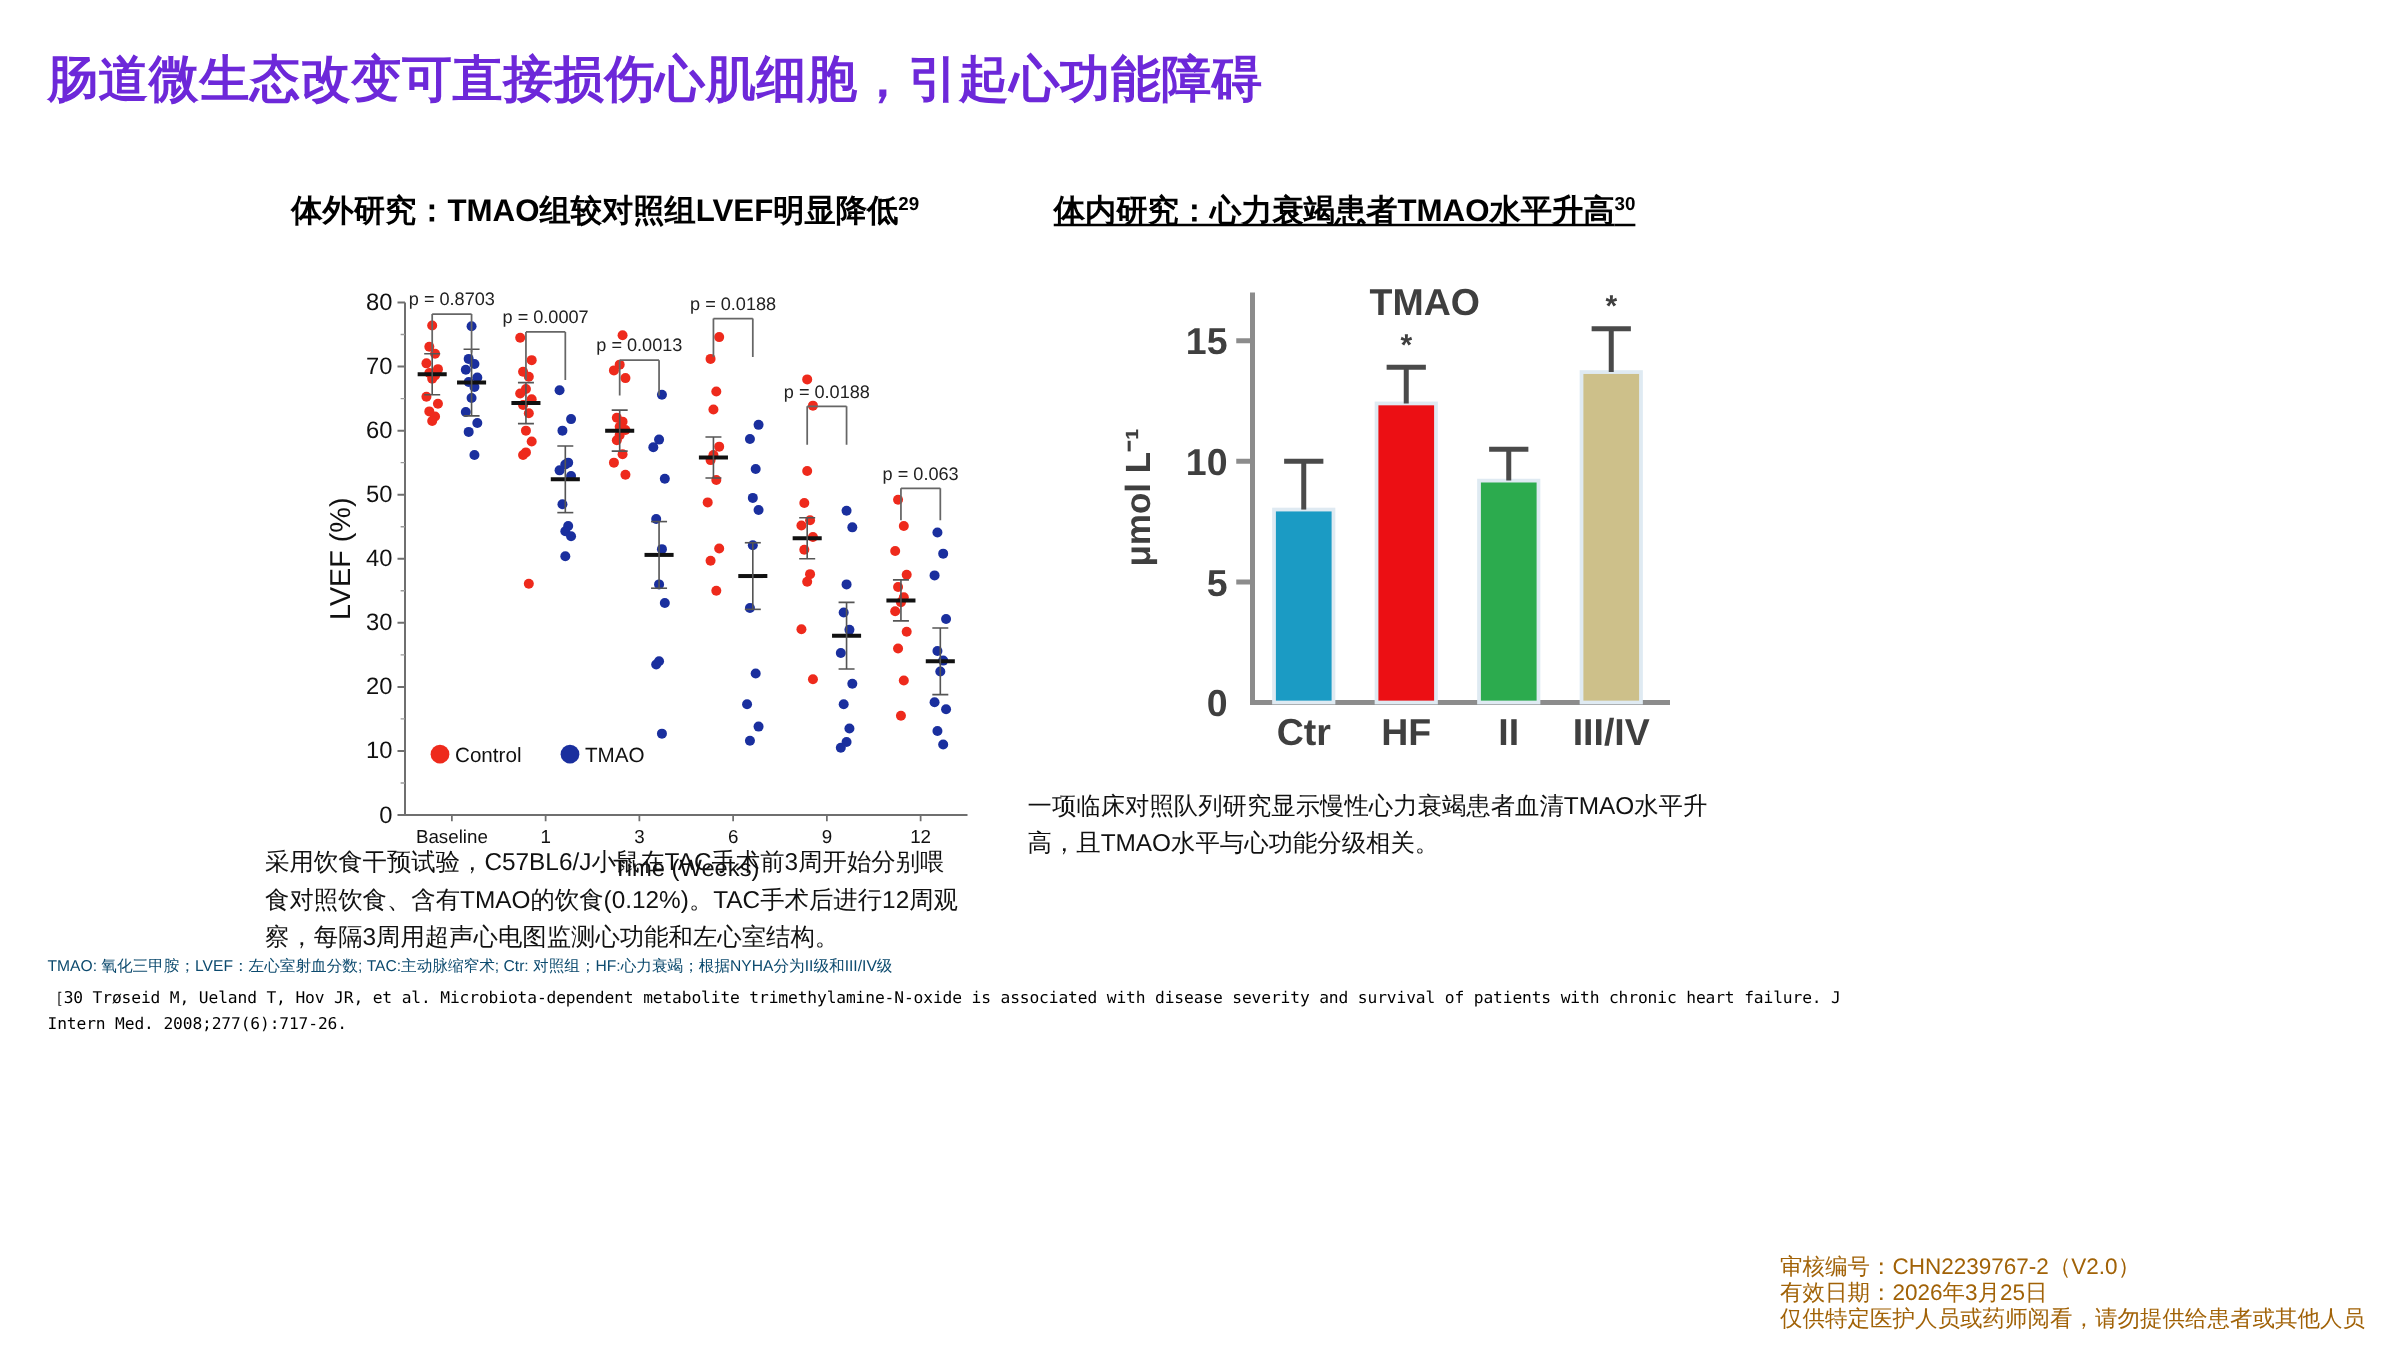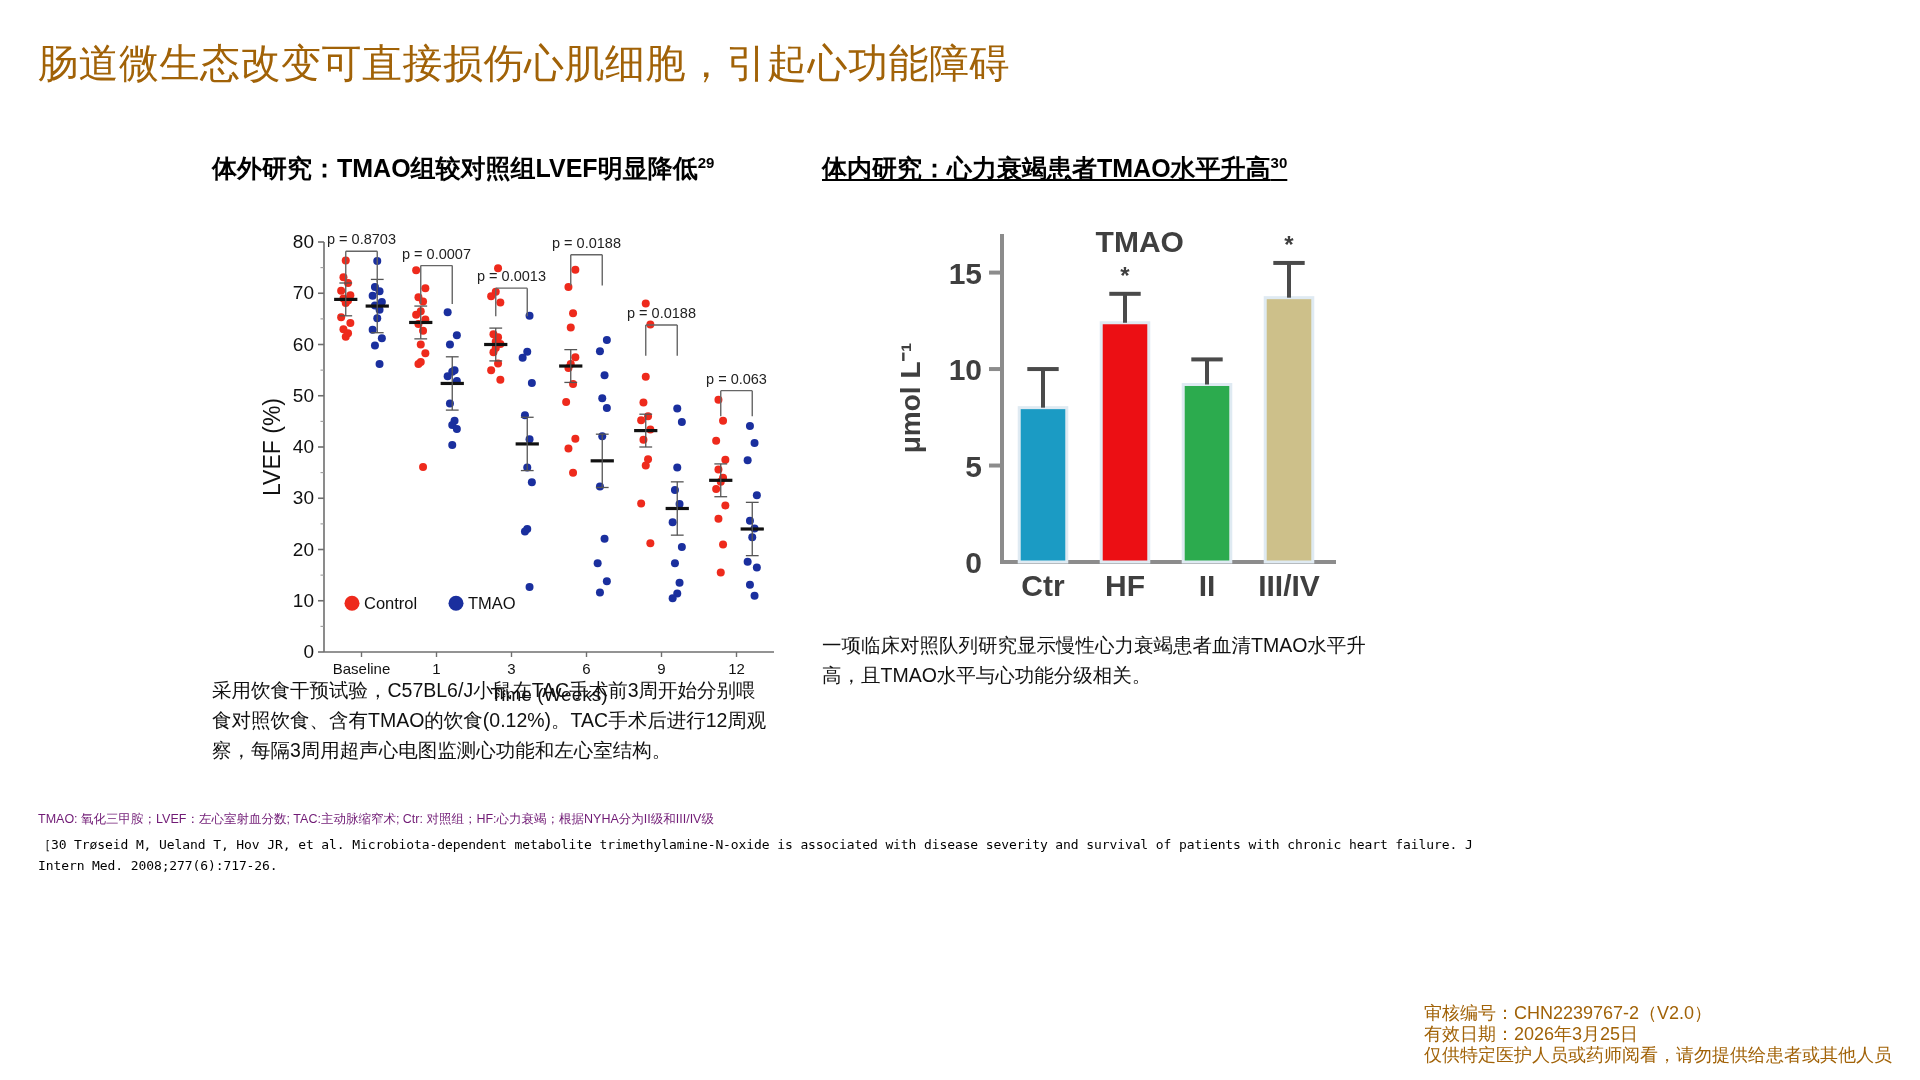--- a/index.html
+++ b/index.html
@@ -9,27 +9,27 @@
     font-family:"Liberation Sans","DejaVu Sans",sans-serif;
     color:#000;
     position:relative;
     overflow:hidden;
   }
   .slide{position:absolute;inset:0;}
 
   
   .page-title{
     position:absolute;left:38px;top:36px;
-    font-size:40px;font-weight:400;letter-spacing:.5px;
-    color:#a16207;white-space:nowrap;
+    font-size:40px;font-weight:700;letter-spacing:.5px;
+    color:#6d28d9;white-space:nowrap;
   }
 
   
   .panel-subtitle{
-    position:absolute;font-size:25px;font-weight:bold;color:#000;white-space:nowrap;
+    position:absolute;font-size:25px;font-weight:bold;color:#000;white-space:nowrap;margin-left:21px;
   }
   .panel-subtitle sup{font-size:15px;vertical-align:super;font-weight:bold;}
   #sub-left{left:212px;top:152px;}
   #sub-right{left:822px;top:152px;text-decoration:underline;}
 
   
   .scatter-wrap{position:absolute;left:262px;top:214px;width:520px;height:500px;}
   .scatter-svg{display:block;}
 
   
@@ -38,21 +38,21 @@
 
   
   .caption{
     position:absolute;font-size:19.5px;line-height:30px;color:#111;
   }
   #cap-left{left:212px;top:630px;width:560px;margin-top:45px;}
   #cap-right{left:822px;top:630px;width:560px;}
 
   
   .footnotes{position:absolute;left:38px;top:764px;width:1460px;}
-  .fn-abbrev{font-size:12.5px;line-height:19px;color:#701a75;margin-bottom:5px;margin-top:46px;}
+  .fn-abbrev{font-size:12.5px;line-height:19px;color:#0c4a6e;margin-bottom:5px;}
   .fn-ref{
     font-family:"DejaVu Sans Mono","Liberation Mono",monospace;
     font-size:13px;line-height:21px;color:#000;letter-spacing:-0.1px;
   }
 
   
   .approval{
     position:absolute;right:28px;bottom:14px;text-align:left;
     font-size:18px;line-height:21px;color:#a16207;
   }

